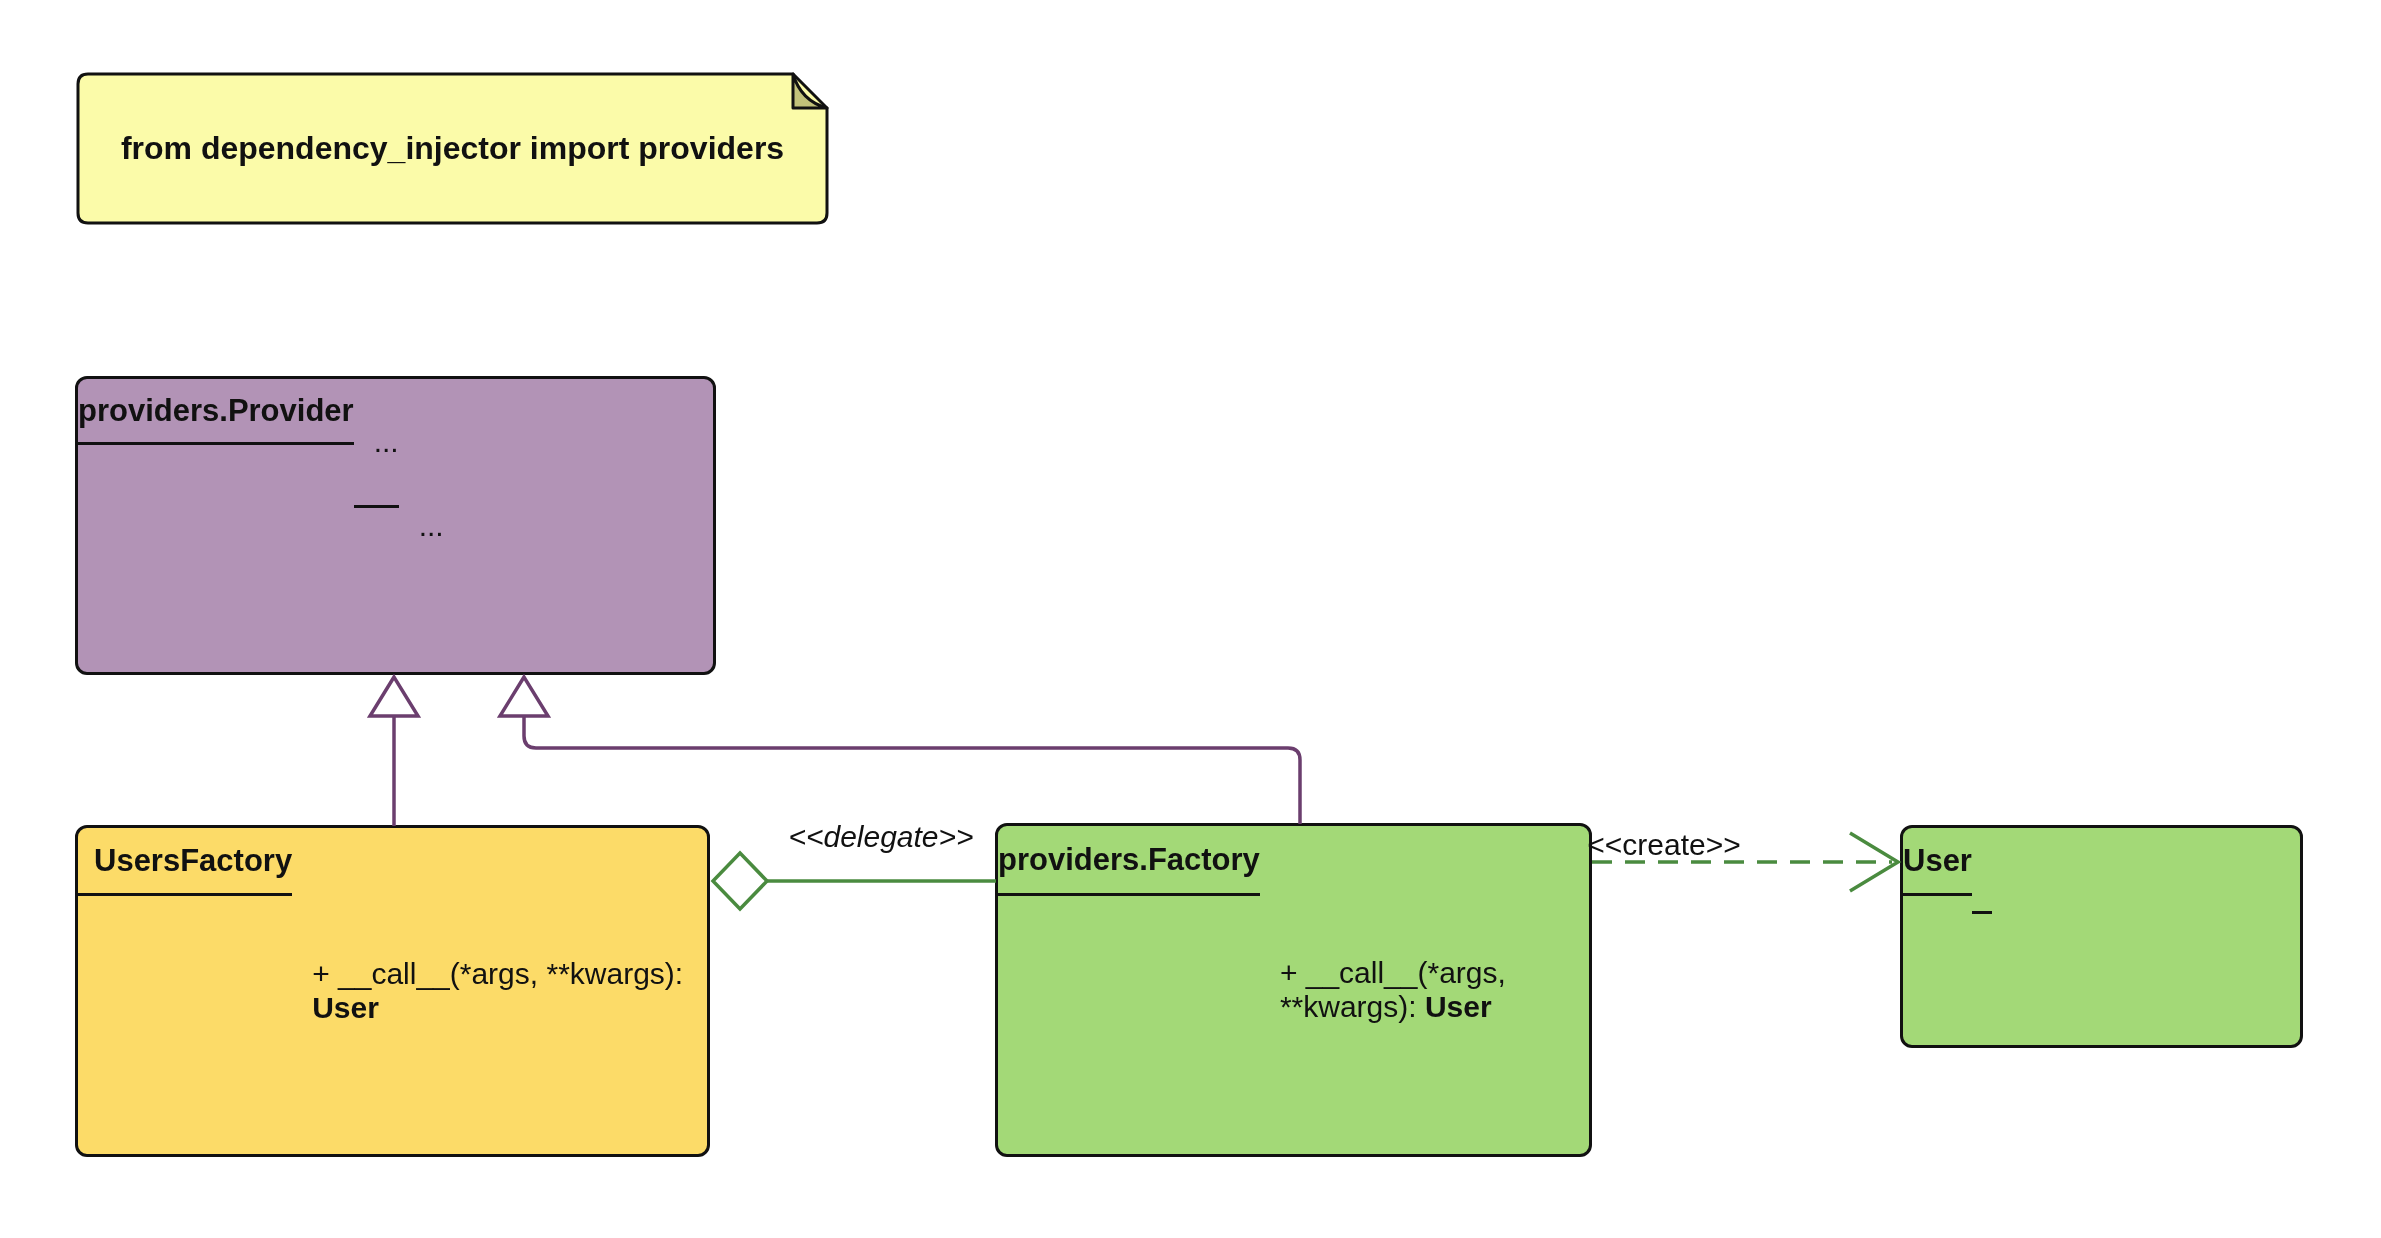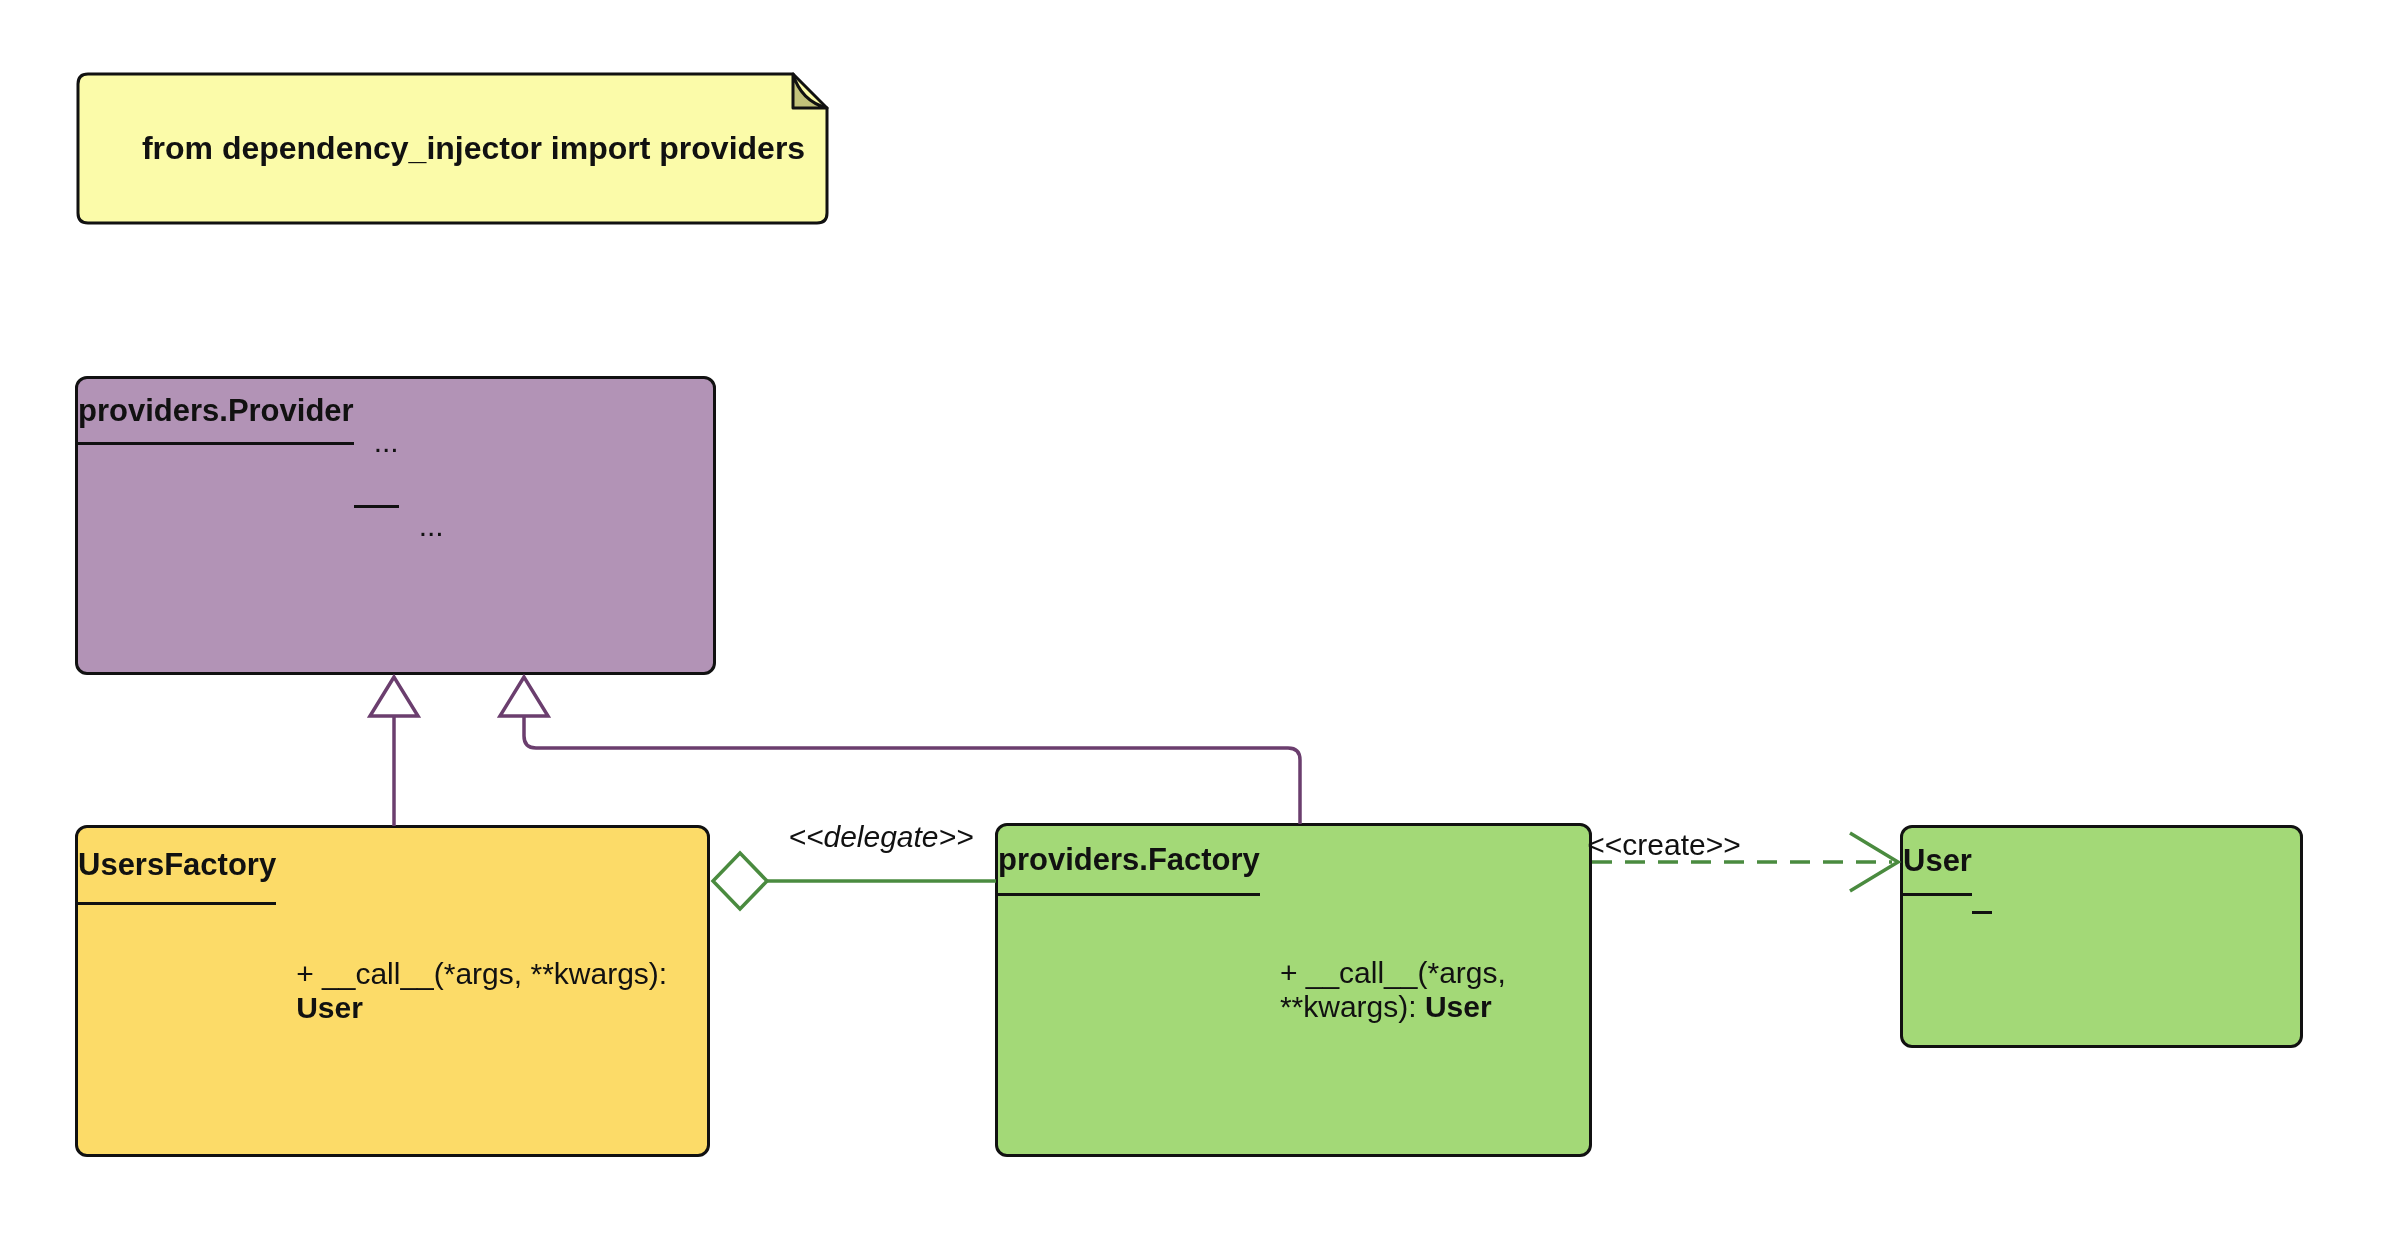--- a/index.html
+++ b/index.html
@@ -38,36 +38,36 @@
 </style>
 </head>
 <body>
 
 <div id="stage">
 
   <svg class="abs" style="left:76px;top:72px;" width="753" height="153" viewBox="0 0 753 153">
     <path d="M12,2 H717 L751,36 V141 Q751,151 741,151 H12 Q2,151 2,141 V12 Q2,2 12,2 Z" stroke="#111" stroke-width="3" fill="#FBFBA9"></path>
     <path d="M717,2 Q725,29 751,36 L717,36 Z" stroke="#111" stroke-width="3" stroke-linejoin="round" fill="#C2C27A"></path>
   </svg>
-  <div id="note-text" class="abs" style="left:76px;top:72px;width:753px;height:153px;padding-left:21px;">from dependency_injector import providers</div>
+  <div id="note-text" class="abs" style="left:76px;top:72px;width:753px;height:153px;">from dependency_injector import providers</div>
 
   <div class="cls" style="left: 75px; top: 376px; width: 641px; height: 299px; background-color: rgb(178, 147, 182);">
     <div class="hd" style="height:66px;">
       <span>providers.Provider</span>
     </div>
     <div class="cp" style="height:129px;">
       <span>...</span>
     </div>
     <div class="cp last">
       <span>...</span>
     </div>
   </div>
 
   <div class="cls" style="left: 75px; top: 825px; width: 635px; height: 332px; background-color: rgb(252, 219, 104);">
-    <div class="hd" style="height:77px;">
+    <div class="hd" style="height:68px;padding-left:16px;">
       <span>UsersFactory</span>
     </div>
     <div class="cp last">
       <span><span>+ __call__(*args, **kwargs): </span><b>User</b></span>
     </div>
   </div>
 
   <div class="cls" style="left: 995px; top: 823px; width: 597px; height: 334px; background-color: rgb(163, 217, 119);">
     <div class="hd" style="height:70px;">
       <span>providers.Factory</span>

